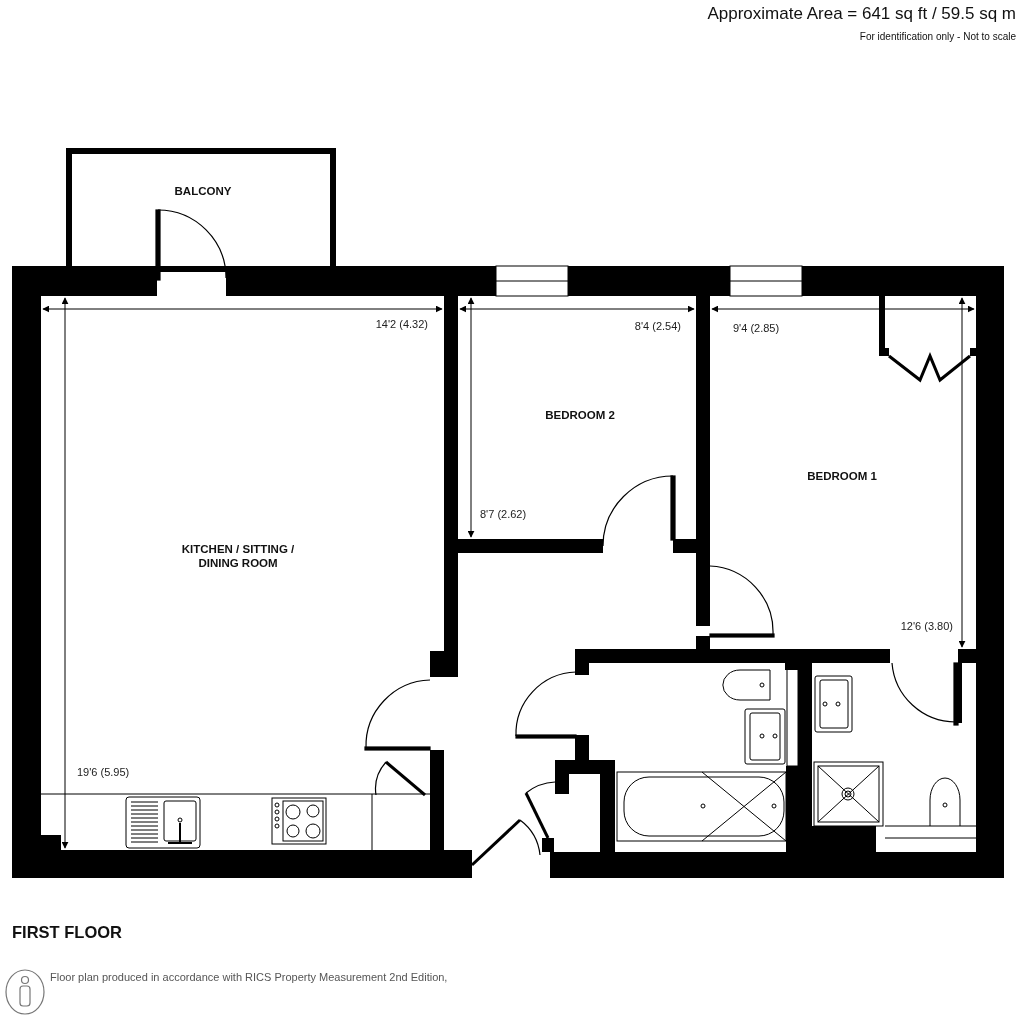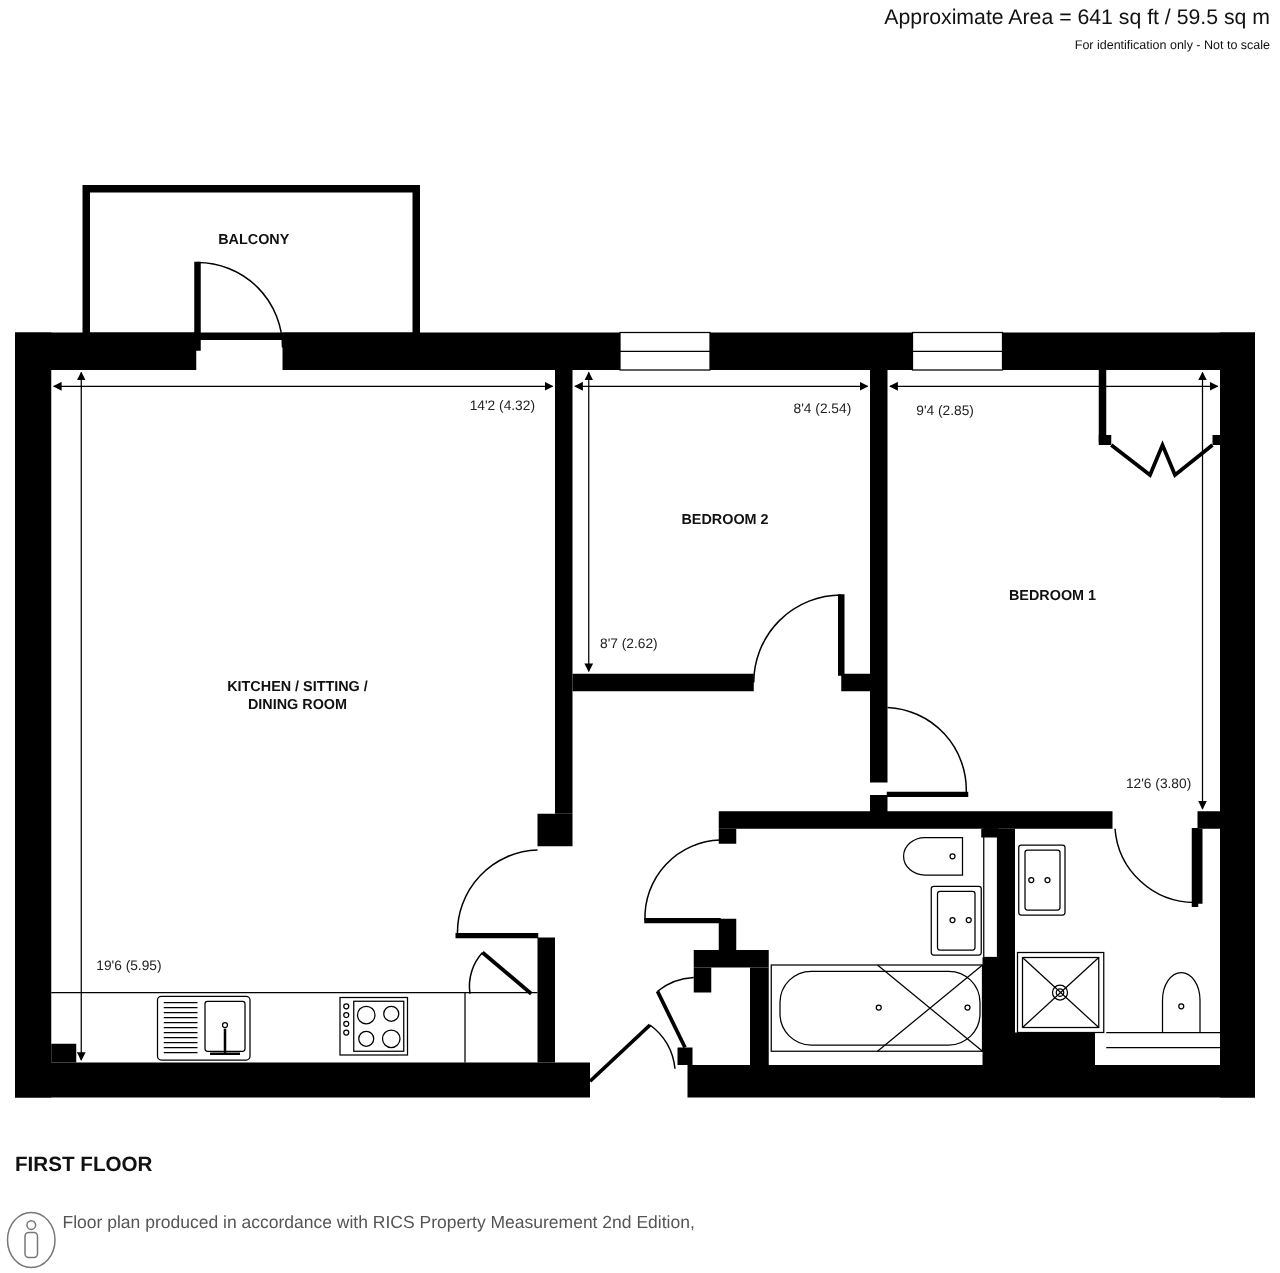--- a/index.html
+++ b/index.html
@@ -4,21 +4,21 @@
 <style>
   html, body { margin:0; padding:0; background:#ffffff; }
   body { width:1024px; height:1018px; position:relative; overflow:hidden;
          font-family:"Liberation Sans", sans-serif; color:#111; }
   .area-title { position:absolute; right:8px; top:4px; font-size:17px; color:#111; white-space:nowrap; }
   .area-sub { position:absolute; right:8px; top:31px; font-size:10px; color:#111; white-space:nowrap; }
   svg.plan { position:absolute; left:0; top:0; }
   .room-label { font-family:"Liberation Sans", sans-serif; font-weight:bold; font-size:11.5px; fill:#111; }
   .dim-label { font-family:"Liberation Sans", sans-serif; font-size:11px; fill:#222; }
   .floor-label { position:absolute; left:12px; top:891px; font-size:16.5px; font-weight:bold; color:#111;margin-top:32px; }
-  .footer { position:absolute; left:50px; top:970px; font-size:14px; color:#555; line-height:15.5px; }
+  .footer { position:absolute; left:50px; top:970px; font-size:11px; color:#555; line-height:15.5px; }
   .footer .brand { margin-left:10px; }
   .footer-icon { position:absolute; left:3px; top:968px; }
 </style>
 </head>
 <body>
 
 <div class="area-title">Approximate Area = 641 sq ft / 59.5 sq m</div>
 <div class="area-sub">For identification only - Not to scale</div>
 
 <svg class="plan" width="1024" height="1018" viewBox="0 0 1024 1018" xmlns="http://www.w3.org/2000/svg">

